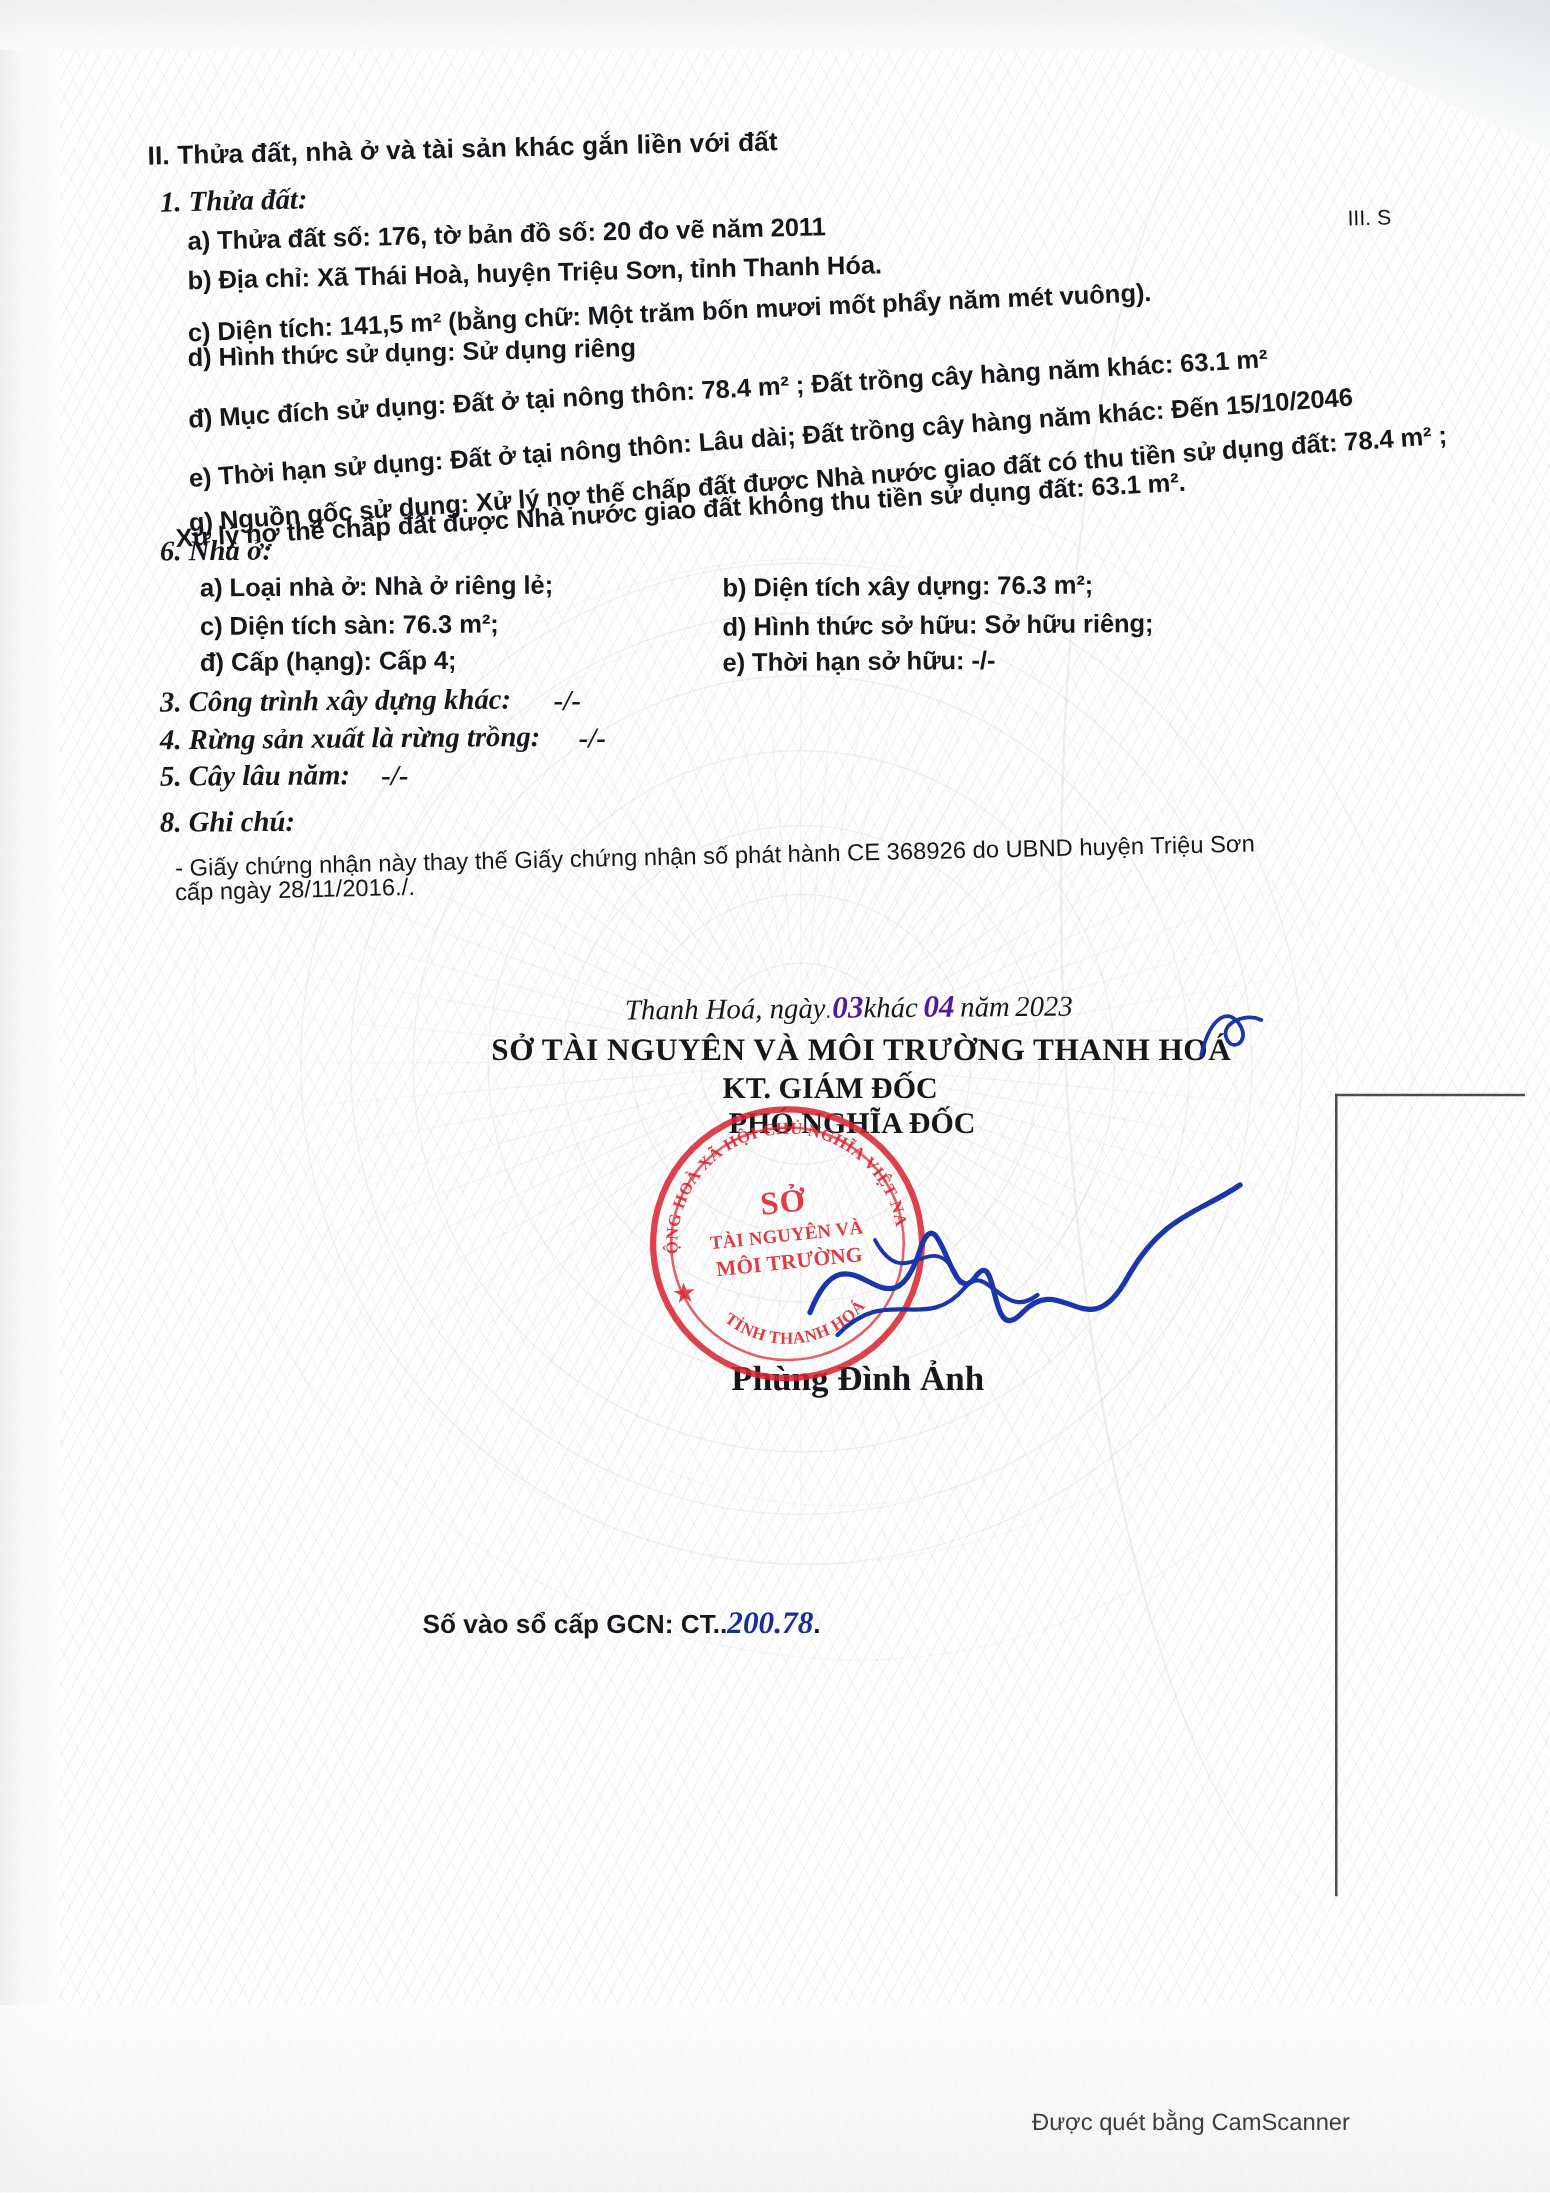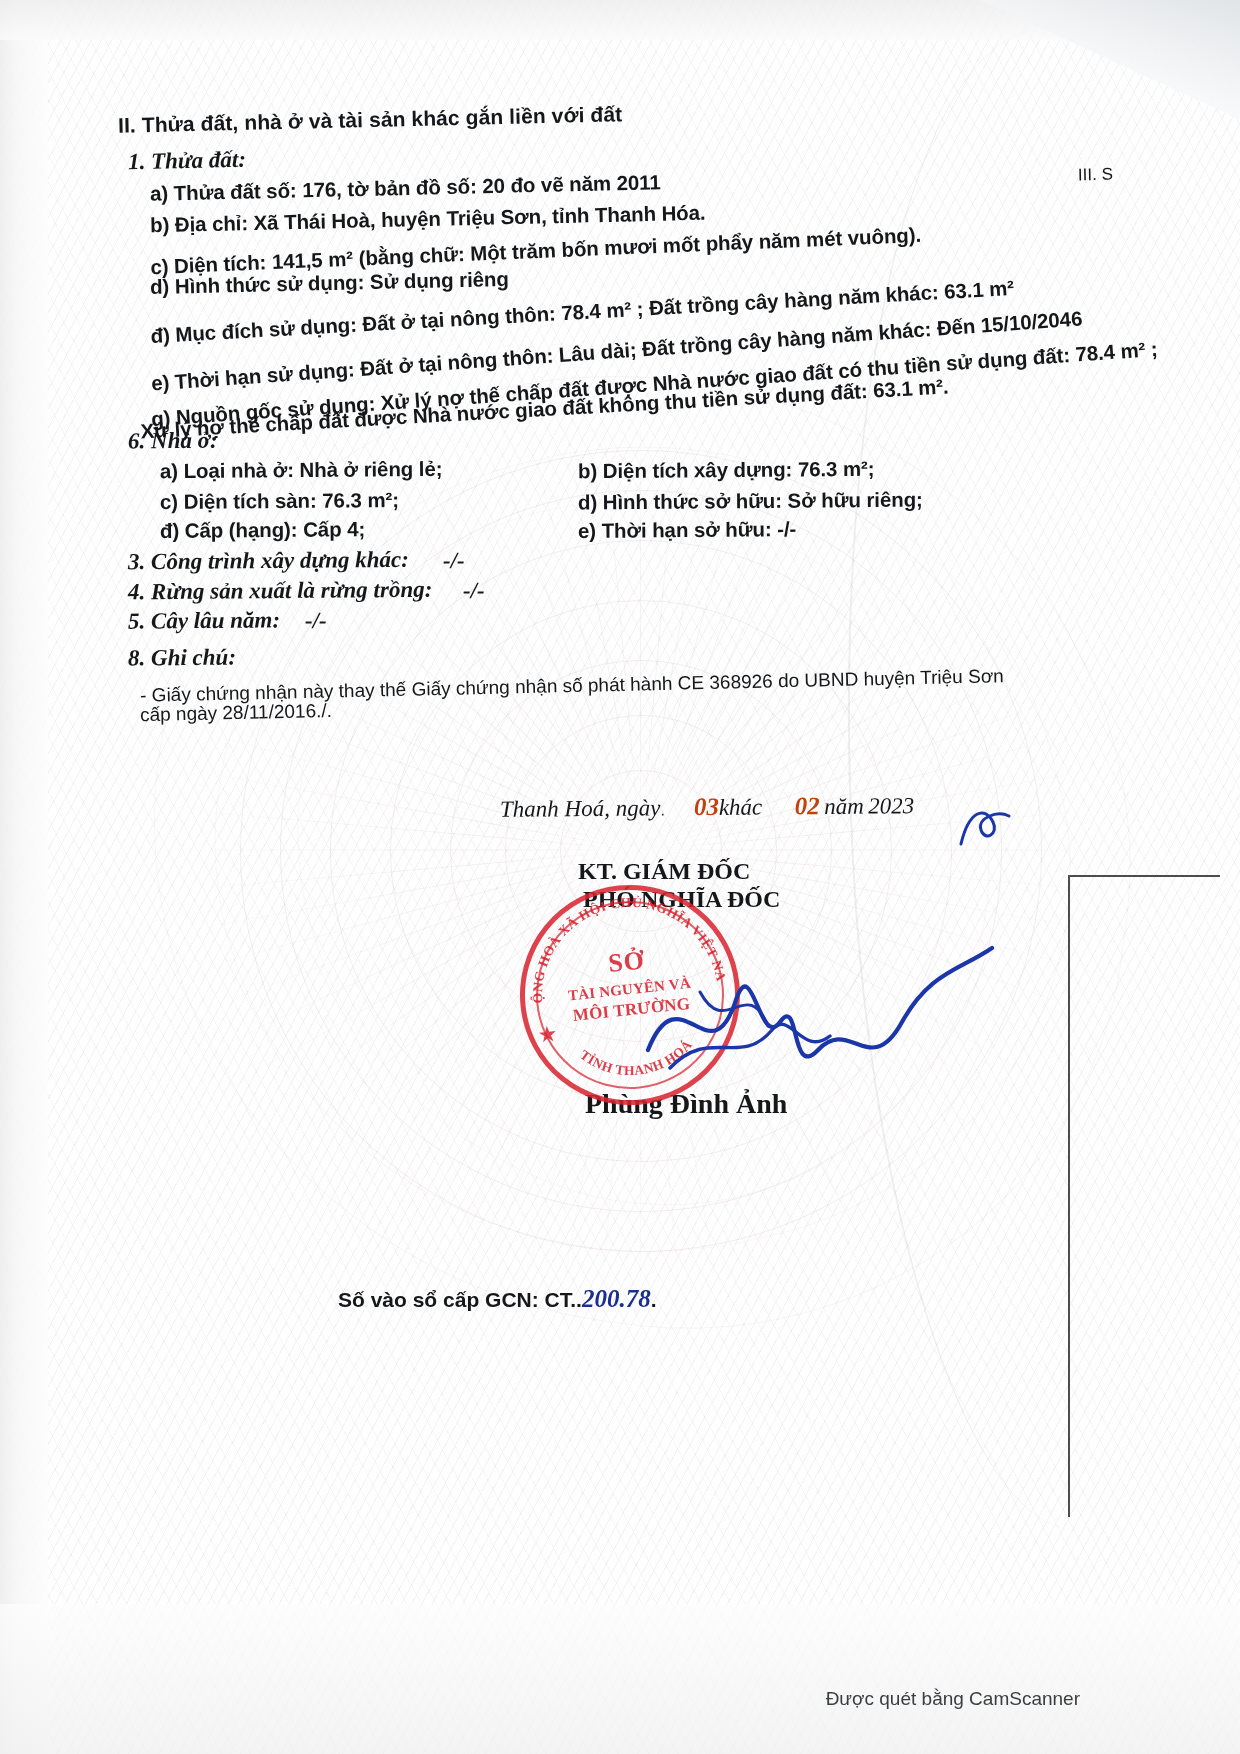--- a/index.html
+++ b/index.html
@@ -99,22 +99,22 @@
   .r0{transform:rotate(-.5deg);}
 
   .tiny{font-size:17px;}
 
   
   .sig-place{
     font-family:"Liberation Serif",serif;font-style:italic;
     font-size:23px;font-weight:400;
   }
   .hand{
-    color:#c2410c;font-family:"Liberation Serif",serif;font-weight:700;
-    font-size:25px;font-style:italic;margin-left:28px;
+    color:#4c1d95;font-family:"Liberation Serif",serif;font-weight:700;
+    font-size:25px;font-style:italic;
   }
   .hand-dots{letter-spacing:1px;color:#222;font-style:normal;font-weight:400;}
   .org{
     font-family:"Liberation Serif",serif;font-weight:700;font-size:25px;
     letter-spacing:.4px;text-align:center;
   }
   .org2{font-family:"Liberation Serif",serif;font-weight:700;font-size:24px;text-align:center;}
   .signer{
     font-family:"Liberation Serif",serif;font-weight:700;font-size:28px;text-align:center;
   }
@@ -312,23 +312,24 @@
 
     <div class="ln sect-it r0" style="left:128px;top:608px;">5. Cây lâu năm:</div>
     <div class="ln sect-it r0" style="left:305px;top:608px;">-/-</div>
 
     <div class="ln sect-it r0" style="left:128px;top:645px;">8. Ghi chú:</div>
 
     <div class="ln body-n r1" style="left:140px;top:675px;font-size:19px;">- Giấy chứng nhận này thay thế Giấy chứng nhận số phát hành CE 368926 do UBND huyện Triệu Sơn</div>
     <div class="ln body-n r1" style="left:140px;top:702px;font-size:19px;">cấp ngày 28/11/2016./.</div>
 
     <div class="ln r0" style="left:500px;top:793px;">
-      <span class="sig-place">Thanh Hoá, ngày</span><span class="hand-dots">.</span><span class="hand">03</span><span class="sig-place">khác</span> <span class="hand">02</span> <span class="sig-place">năm</span> <span class="sig-place">2023</span>
+      <span class="sig-place">Thanh Hoá, ngày</span><span class="hand-dots">.</span><span class="hand">03</span><span class="sig-place">khác</span> <span class="hand">04</span> <span class="sig-place">năm</span> <span class="sig-place">2023</span>
     </div>
 
+    <div class="ln org" style="left:393px;top:827px;">SỞ TÀI NGUYÊN VÀ MÔI TRƯỜNG THANH HOÁ</div>
     <div class="ln org2" style="left:578px;top:858px;">KT. GIÁM ĐỐC</div>
     <div class="ln org2" style="left:583px;top:886px;">PHÓ NGHĨA ĐỐC</div>
 
     <div class="ln signer" style="left:585px;top:1088px;">Phùng Đình Ảnh</div>
 
     <div class="gcn-line">
       <span>Số vào sổ cấp GCN: CT..</span><span class="gcn-hand">200.78</span><span class="dots">.</span>
     </div>
   </div>
 

